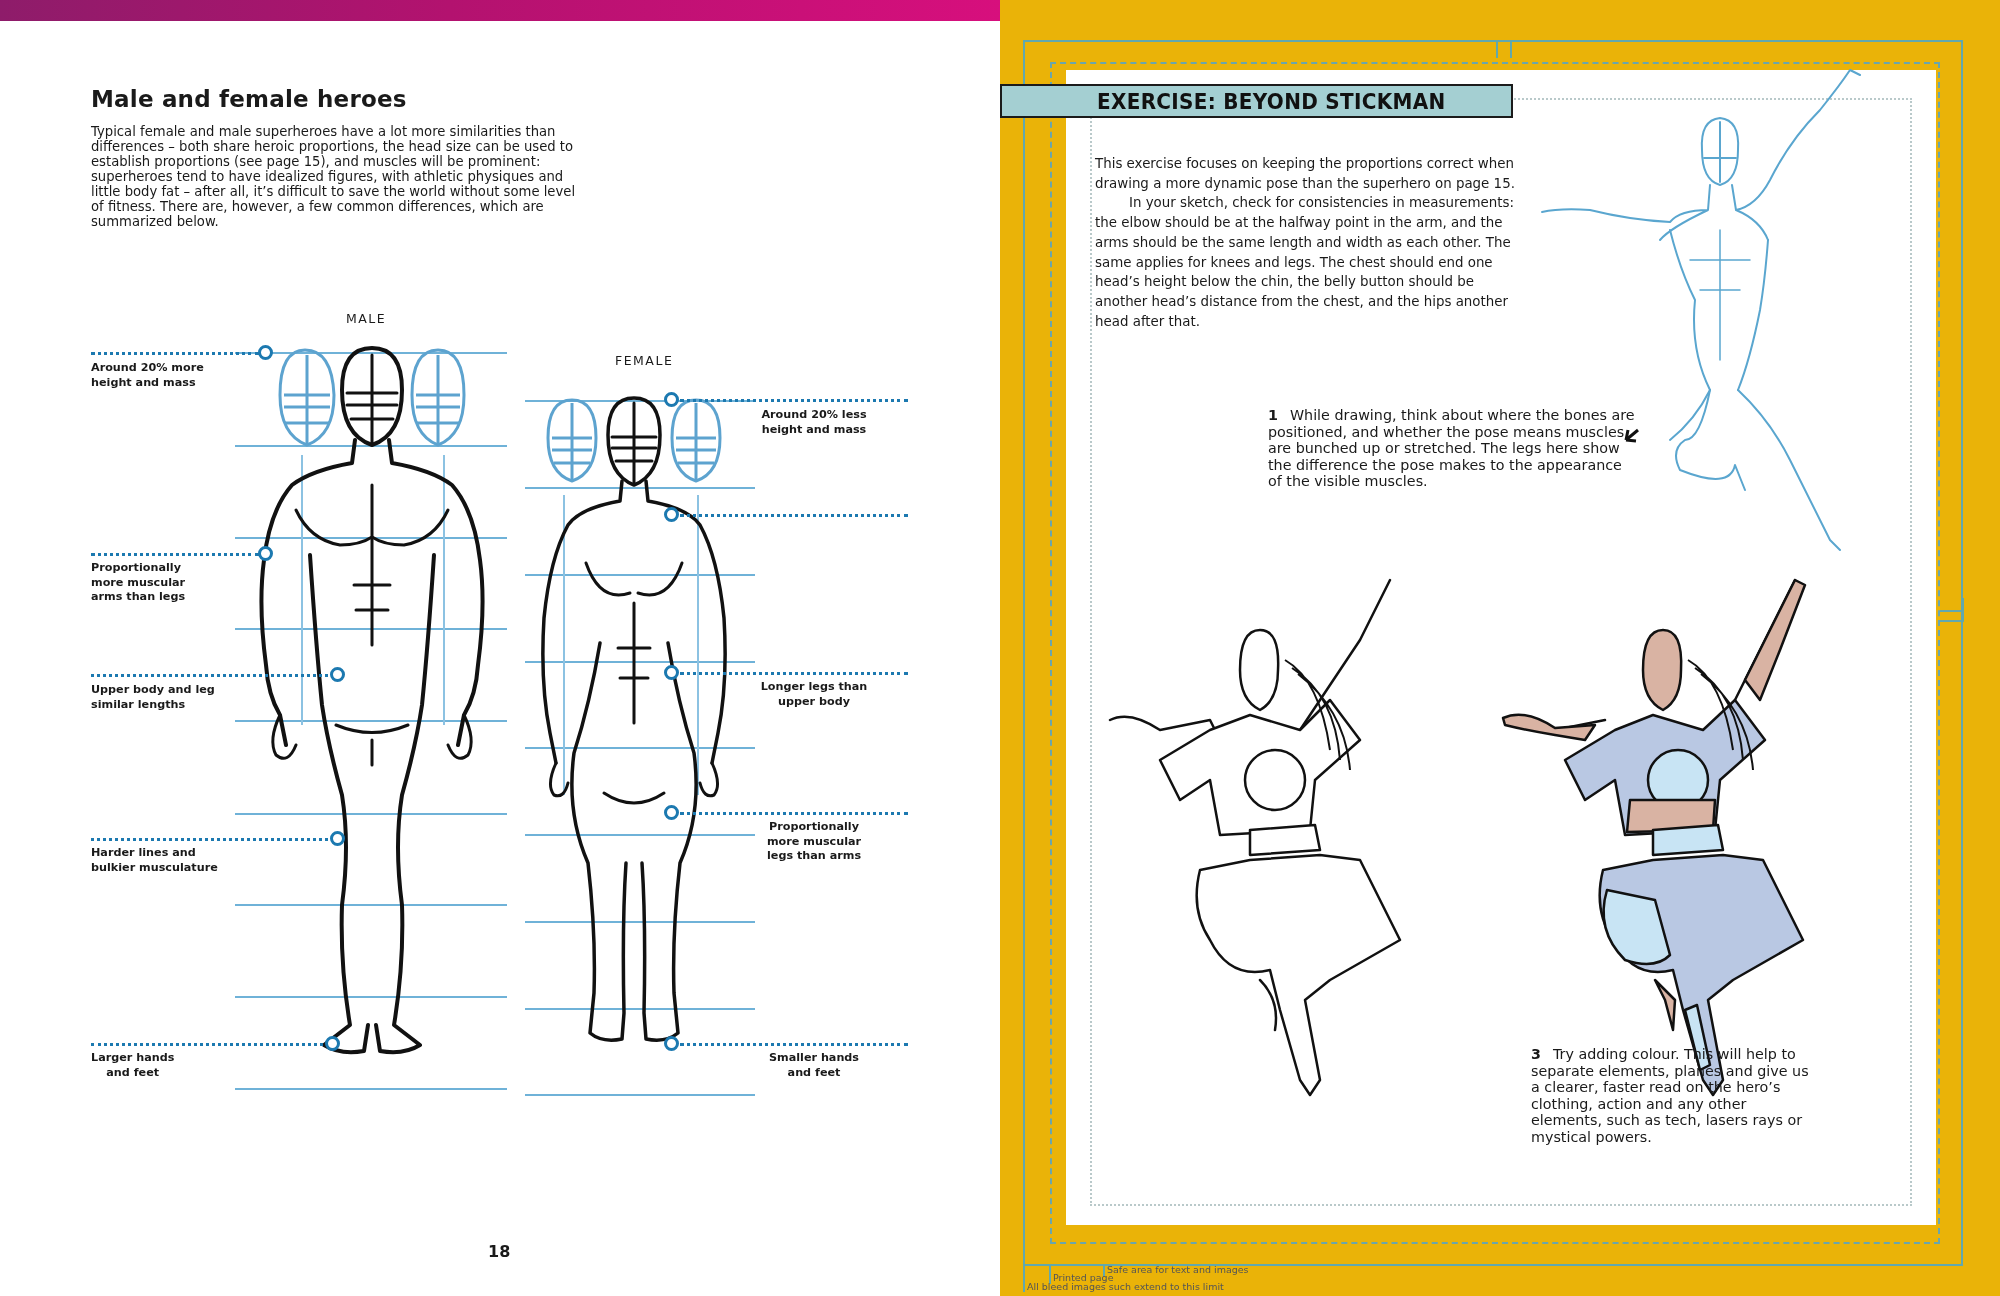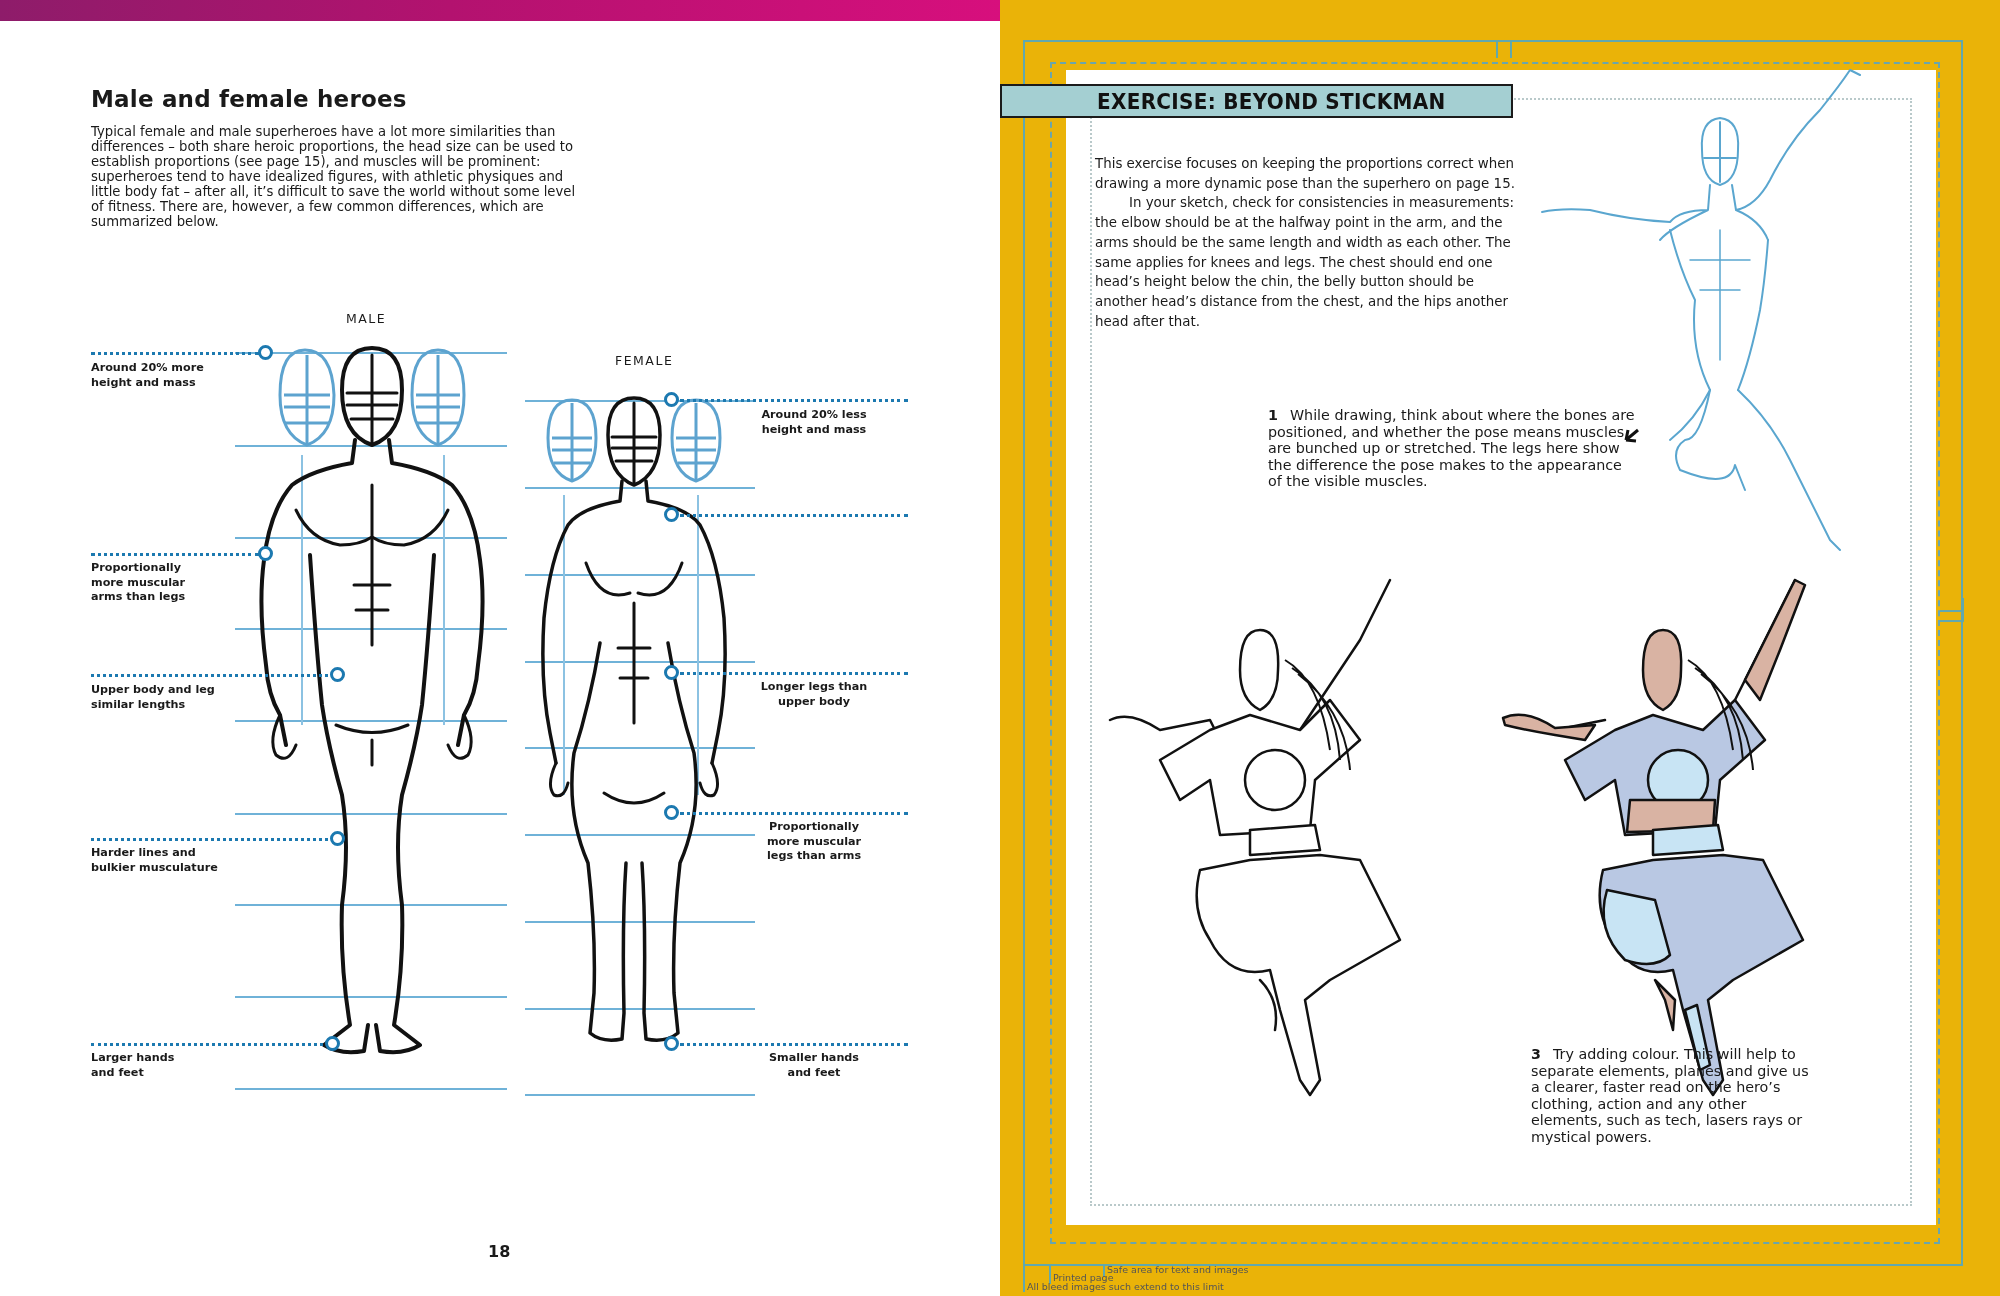--- a/index.html
+++ b/index.html
@@ -147,21 +147,21 @@
 
   <div class="dotline" style="left:91px;top:838px;width:243px;"></div>
   <div class="ring" style="left:330px;top:831px;"></div>
   <div class="anno" style="left:91px;top:846px;">
     <div>Harder lines and</div>
     <div>bulkier musculature</div>
   </div>
 
   <div class="dotline" style="left:91px;top:1043px;width:238px;"></div>
   <div class="ring" style="left:325px;top:1036px;"></div>
-  <div class="anno" style="left:91px;top:1051px;">
+  <div class="anno" style="left:91px;top:1051px;text-align:center;">
     <div>Larger hands</div>
     <div>and feet</div>
   </div>
 
   <div class="ring" style="left:664px;top:392px;"></div>
   <div class="dotline" style="left:680px;top:399px;width:228px;"></div>
   <div class="anno right" style="left:720px;top:408px;width:188px;">
     <div>Around 20% less</div>
     <div>height and mass</div>
   </div>

